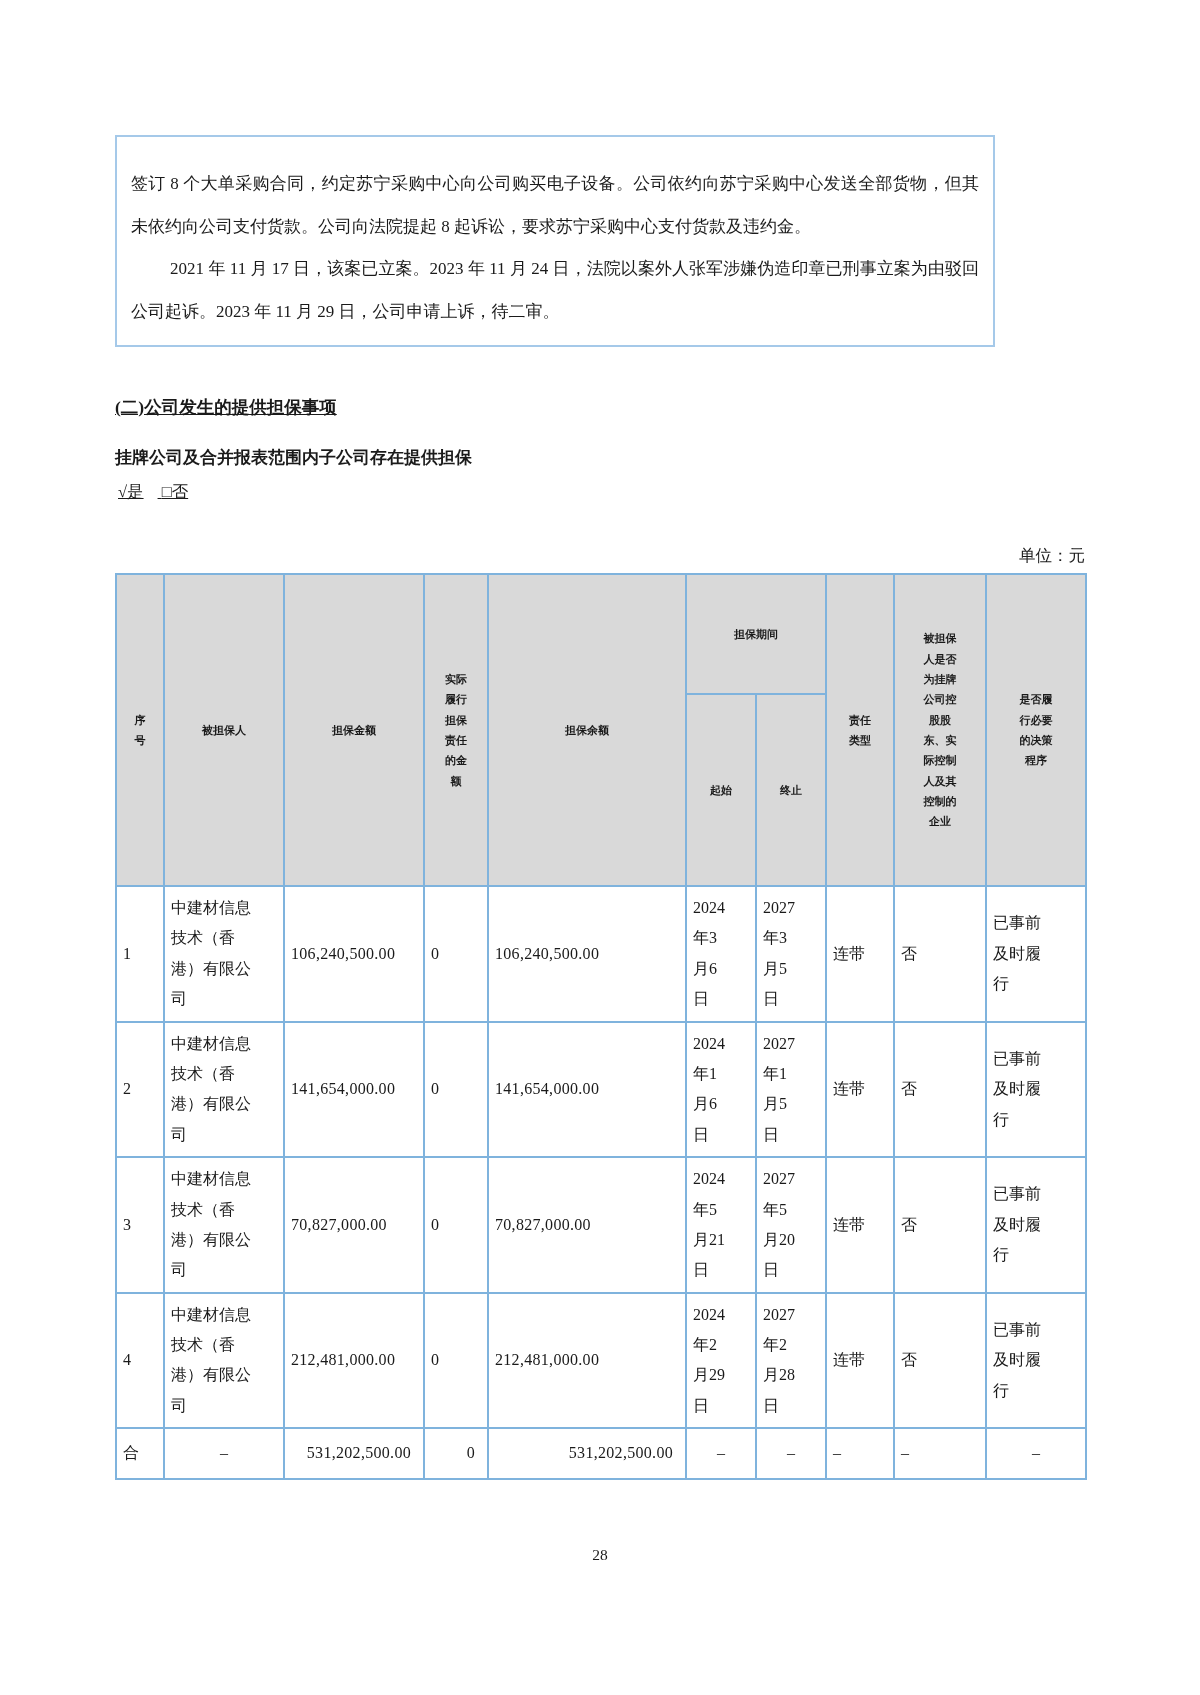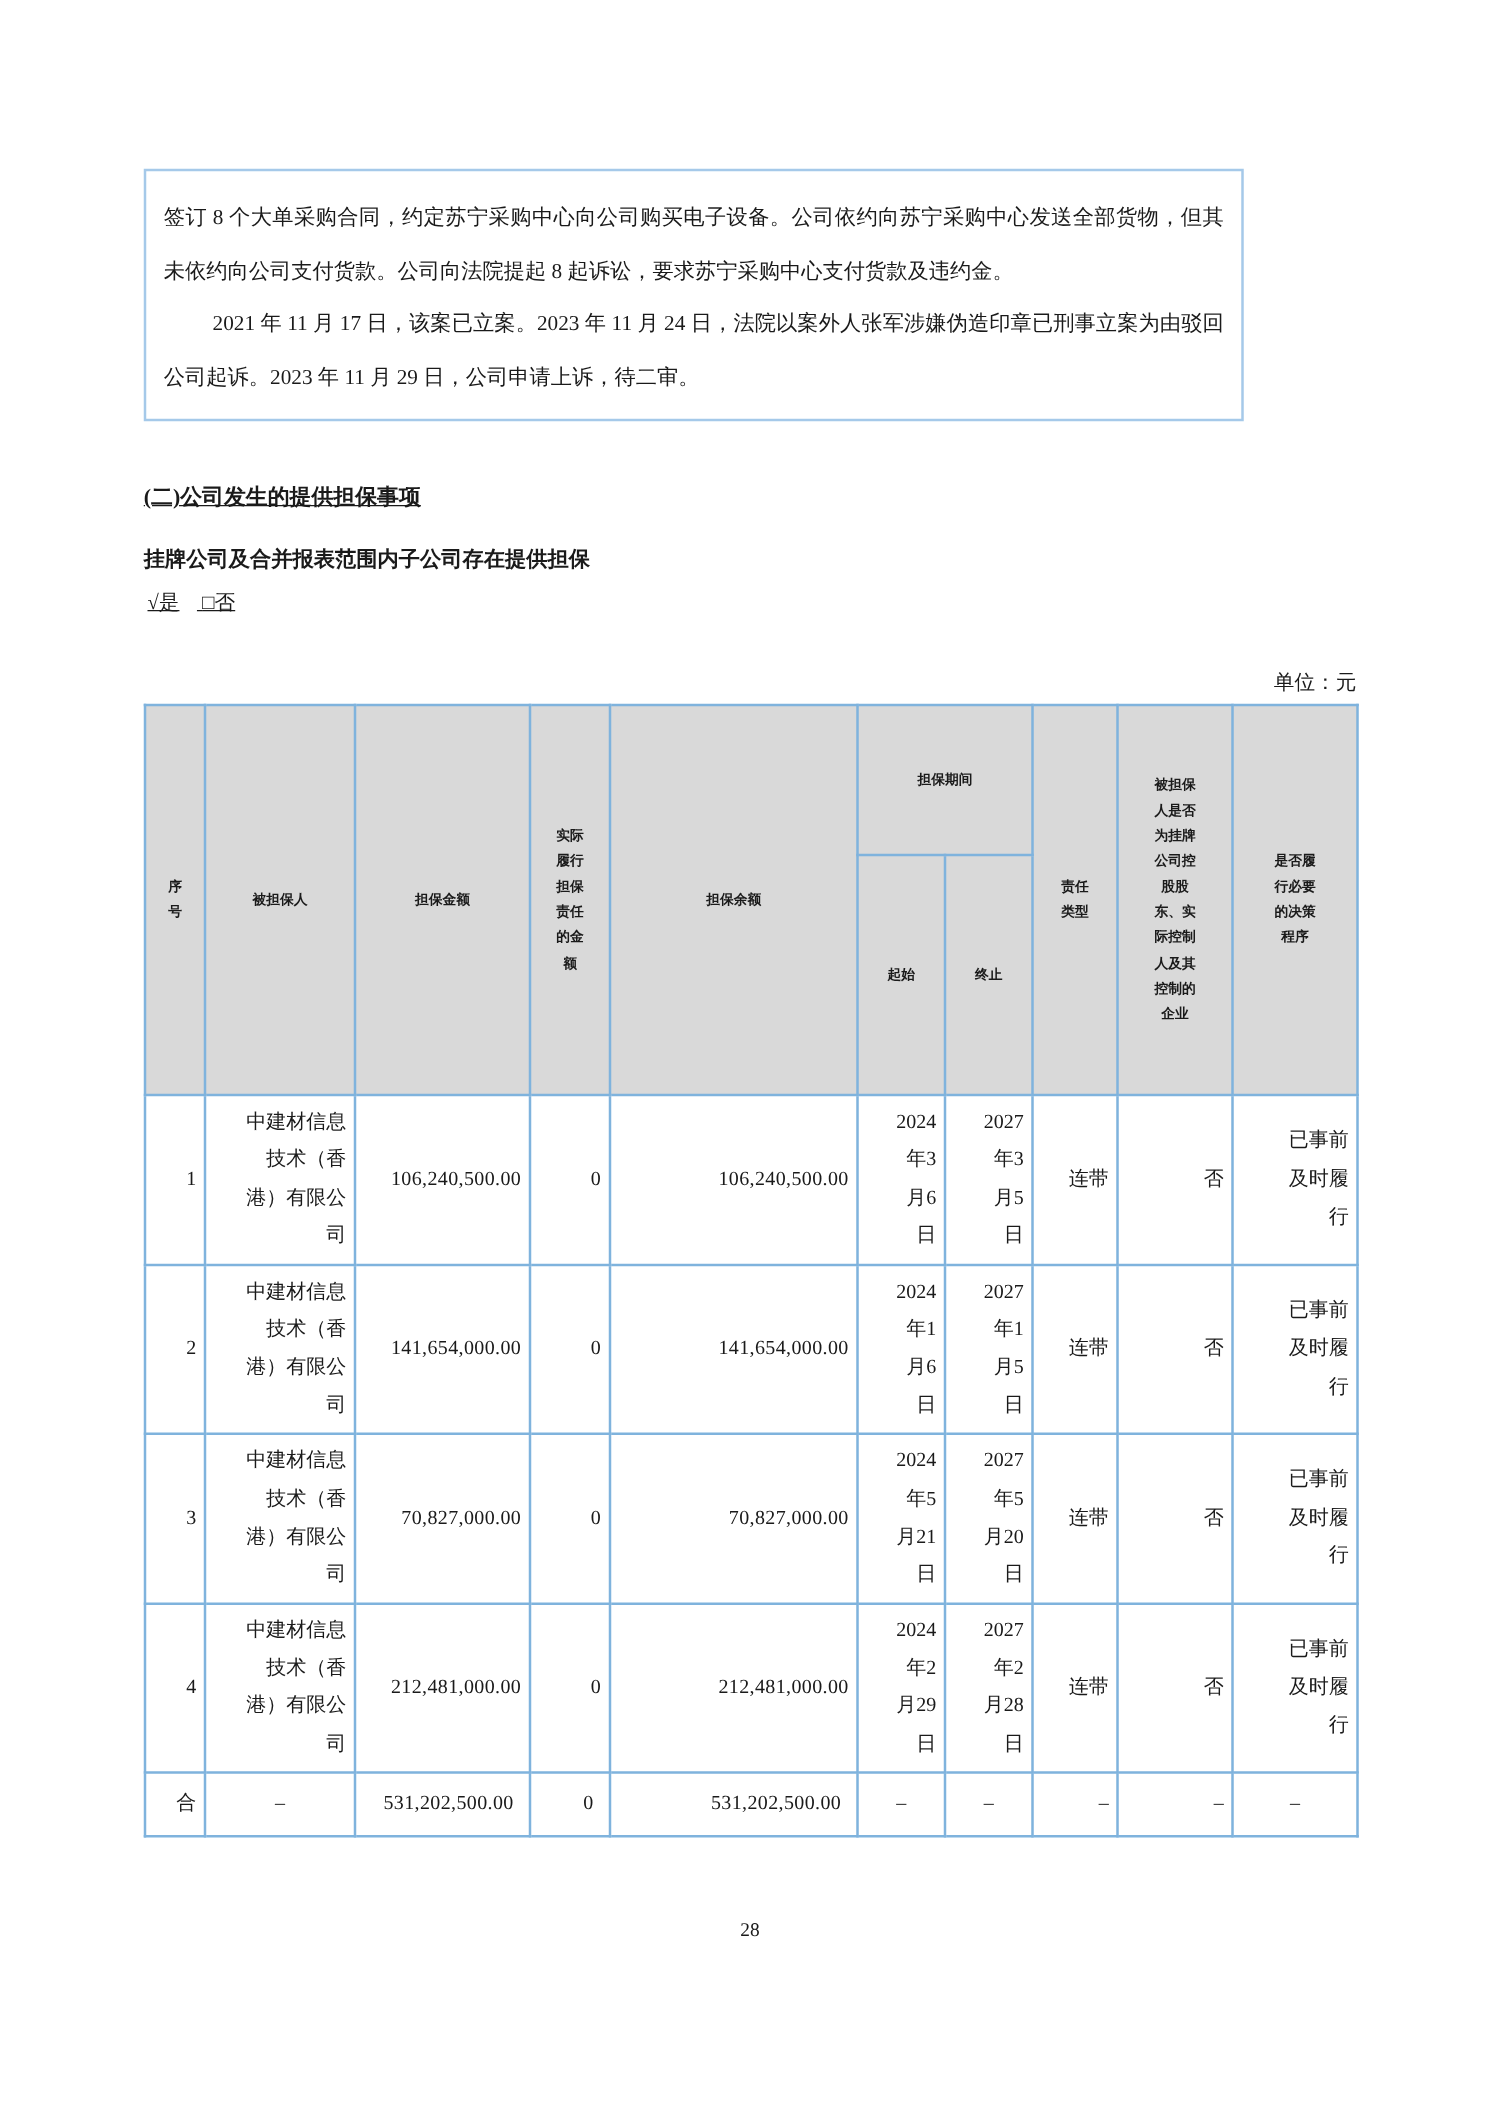--- a/index.html
+++ b/index.html
@@ -9,21 +9,21 @@
     font-family: "Liberation Serif", serif;
     color: #1a1a1a;
     overflow: hidden;
     position: relative;
   }
 
   .notice-box {
     margin: 135px 0 0 115px;
     width: 880px;
     border: 2px solid #a5c9e9;
-    padding: 16px 14px 12px 14px;
+    padding: 26px 14px 12px 14px;
   }
   .notice-box p {
     font-size: 17px;
     line-height: 2.5;
     text-align: justify;
   }
   .notice-box p.indent { text-indent: 2.3em; }
 
   .section-heading {
     margin: 48px 0 0 115px;
@@ -70,21 +70,21 @@
     white-space: pre-line;
     padding: 4px 2px;
   }
   tr.h-top th.th-period { height: 120px; }
   tr.h-bot th { height: 192px; }
 
   table.guarantee td {
     font-size: 16px;
     line-height: 1.9;
     padding: 6px 6px;
-    text-align: right;
+    text-align: left;
   }
   td.col-party { text-align: left; padding-left: 9px; padding-right: 6px; white-space: pre-line; }
   td.col-amount, td.col-performed, td.col-balance {
     text-align: right; padding-right: 12px; font-size: 15px; letter-spacing: 0.3px;
   }
   td.col-start, td.col-end { text-align: left; padding-left: 9px; white-space: pre-line; }
   td.col-procedure { text-align: left; padding-left: 15px; white-space: pre-line; }
   tr.total td { padding: 9px 6px; }
   tr.total td.col-party, tr.total td.col-procedure,
   tr.total td.col-start, tr.total td.col-end { text-align: center; padding-left: 6px; }

